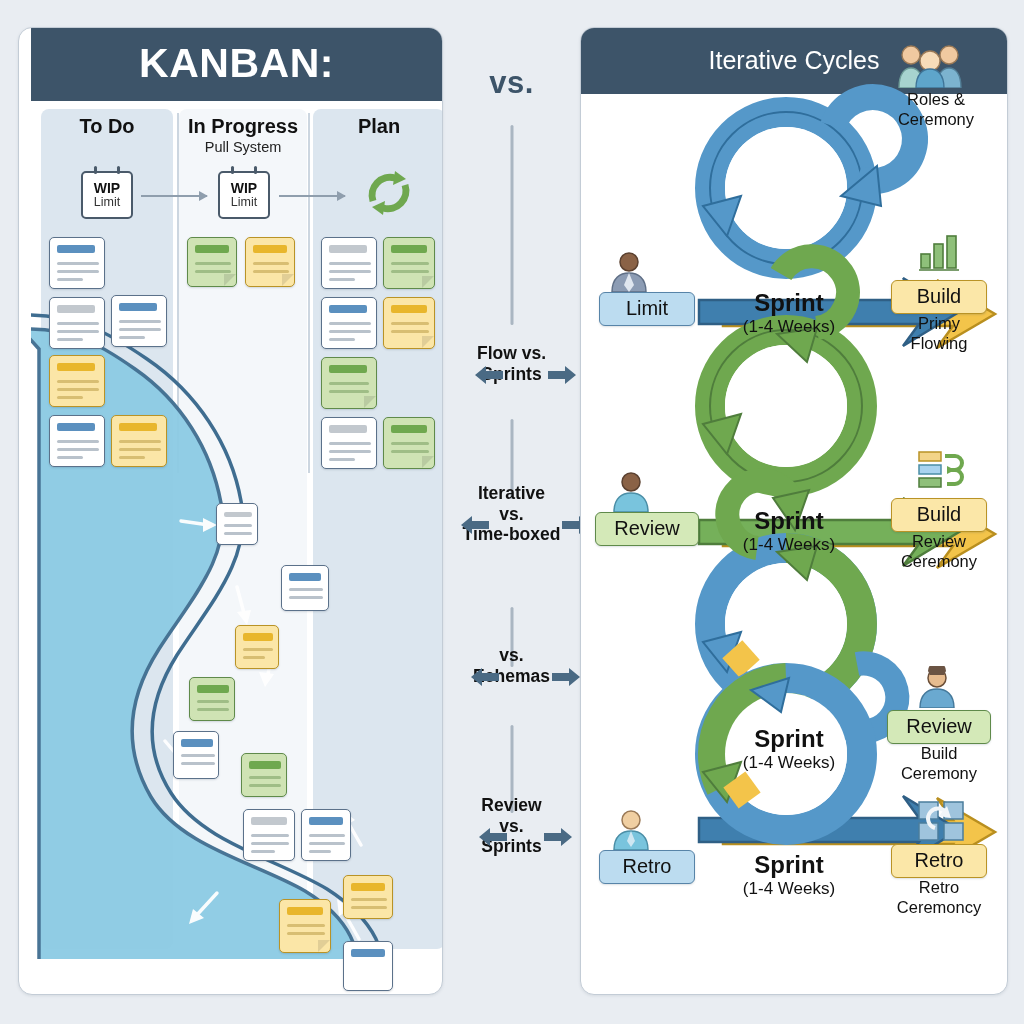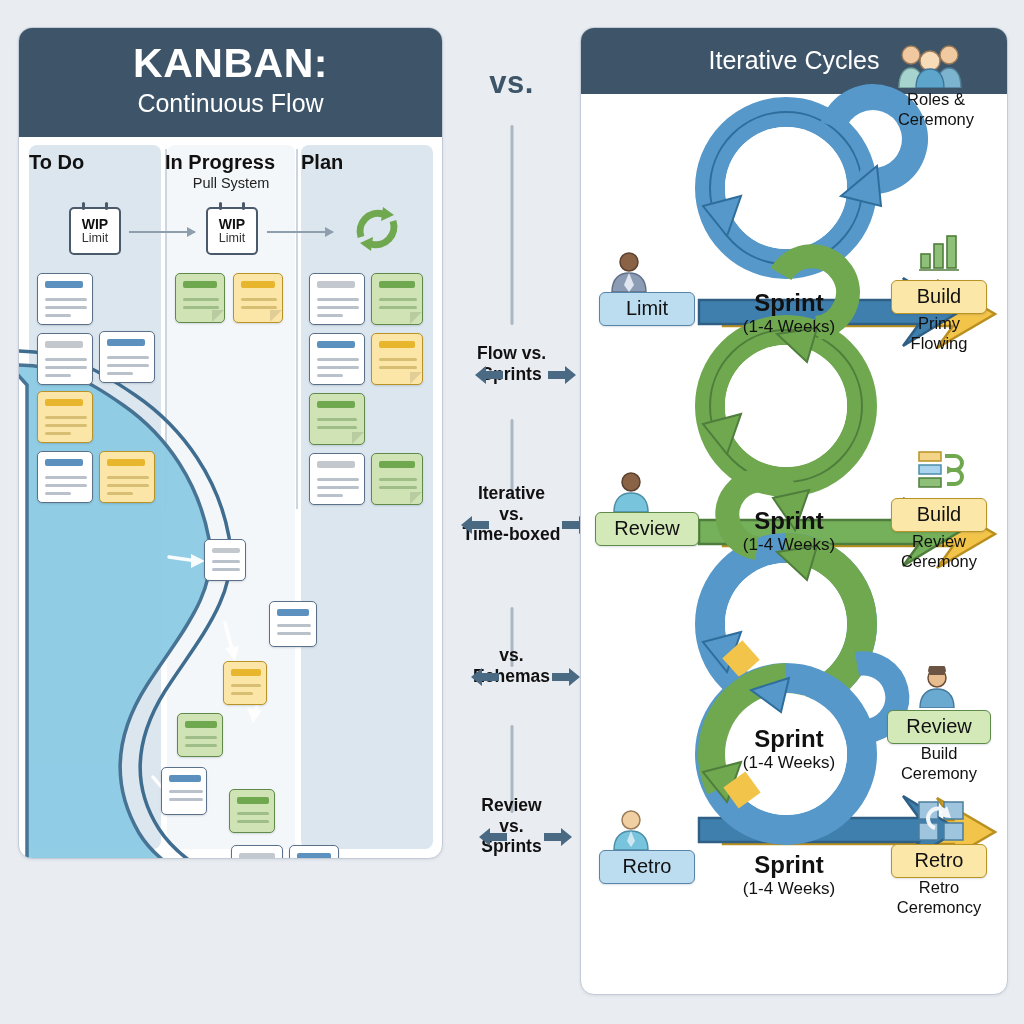--- a/index.html
+++ b/index.html
@@ -14,21 +14,21 @@
 
   
   .panel {
     position: absolute;
     background: #ffffff;
     border: 1.5px solid #c3ccd6;
     border-radius: 14px;
     overflow: hidden;
     box-shadow: 0 1px 3px rgba(40,60,80,.10);
   }
-  #kanban-panel { left: 18px; top: 27px; width: 425px; height: 832px; }
+  #kanban-panel { left: 18px; top: 27px; width: 425px; height: 968px; padding-left: 12px; }
   #scrum-panel  { left: 580px; top: 27px; width: 428px; height: 968px; }
 
   .panel-header {
     background: #3d5469;
     color: #fff;
     text-align: center;
     padding: 14px 6px 16px;
   }
   .panel-title {
     font-size: 41px; font-weight: bold; letter-spacing: .5px; line-height: 1.05;
@@ -72,21 +72,21 @@
   #kcol-todo     { left: 10px;  width: 132px; }
   #kcol-progress { left: 148px; width: 128px; background: #f4f7fa; }
   #kcol-done     { left: 282px; width: 132px; }
   .kcol-sep {
     position: absolute; top: 12px; width: 2px; height: 360px; background: #ccd6e0;
   }
   #ksep-1 { left: 146px; }
   #ksep-2 { left: 277px; }
 
   .kcol-head {
-    position: absolute; top: 14px; width: 132px; text-align: left;
+    position: absolute; top: 14px; width: 132px; text-align: center;
     font-size: 20px; font-weight: bold; color: #111;
   }
   #khead-todo { left: 10px; }
   #khead-prog { left: 146px; width: 132px; }
   #khead-done { left: 282px; }
   #kpull {
     position: absolute; left: 146px; top: 38px; width: 132px; text-align: center;
     font-size: 14.5px; color: #222;
   }
 
@@ -170,21 +170,20 @@
   .side-icon { position: absolute; }
 </style>
 </head>
 <body>
 
 <div class="stage">
 
   <div class="panel" id="kanban-panel">
     <div class="panel-header">
       <div class="panel-title">KANBAN:</div>
-      <div class="panel-sub">Continuous Flow</div>
     </div>
     <div class="panel-body">
 
       <div id="kanban-cols">
         <div class="kcol" id="kcol-todo"></div>
         <div class="kcol" id="kcol-progress"></div>
         <div class="kcol" id="kcol-done"></div>
         <div class="kcol-sep" id="ksep-1"></div>
         <div class="kcol-sep" id="ksep-2"></div>
 

